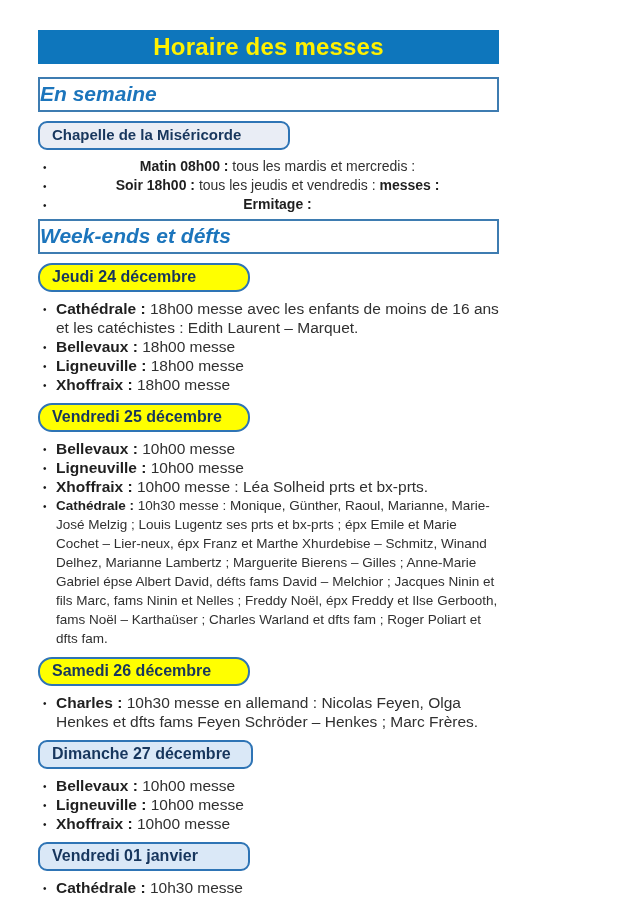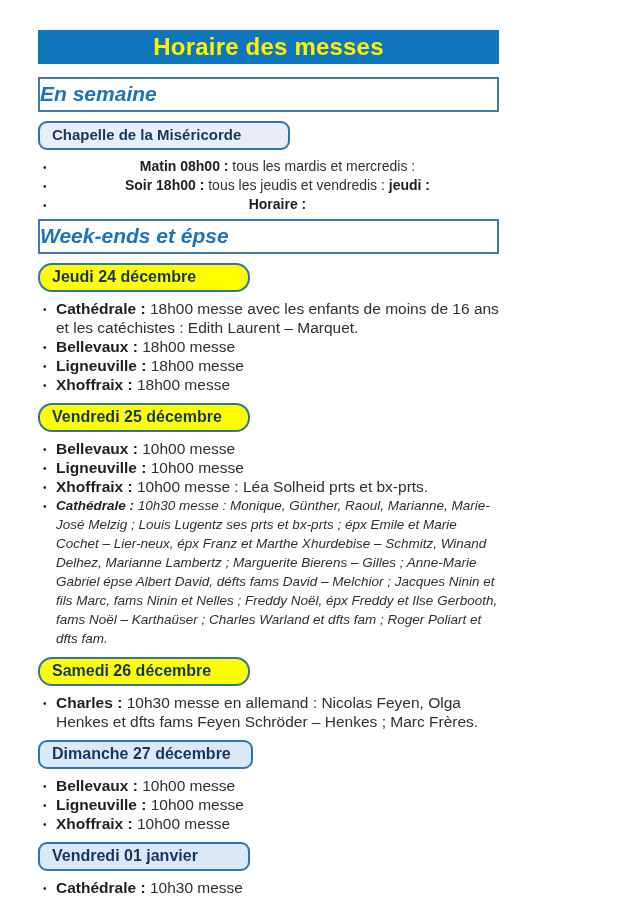--- a/index.html
+++ b/index.html
@@ -60,37 +60,37 @@
     line-height:19px;
     color:var(--body-text);
   }
   ul.mass-list li::before{
     content:"•";
     position:absolute;left:5px;top:1px;
     font-size:10px;
     color:#1a1a1a;
   }
   ul.mass-list li.sz-mid{font-size:14px;text-align:center;}
-  ul.mass-list li.sz-small{font-size:13.5px;font-style:italic;}
+  ul.mass-list li.sz-small{font-size:13.5px;}
   ul.mass-list li b{color:#1f1f1f;}
 </style>
 </head>
 <body>
 
 <div class="page">
   <div class="banner">Horaire des messes</div>
   <main>
       <div class="section-heading">En semaine</div>
       <div class="badge-row"><span class="badge chapel">Chapelle de la Miséricorde</span></div>
       <ul class="mass-list">
         <li class="sz-mid"><b>Matin 08h00 :</b><span> tous les mardis et mercredis :</span></li>
-        <li class="sz-mid"><b>Soir 18h00 :</b><span> tous les jeudis et vendredis : </span><b>jeudi :</b></li>
-        <li class="sz-mid"><b>Horaire :</b></li>
+        <li class="sz-mid"><b>Soir 18h00 :</b><span> tous les jeudis et vendredis : </span><b>messes :</b></li>
+        <li class="sz-mid"><b>Ermitage :</b></li>
       </ul>
-      <div class="section-heading">Week-ends et épse</div>
+      <div class="section-heading">Week-ends et défts</div>
       <div class="badge-row"><span class="badge yellow">Jeudi 24 décembre</span></div>
       <ul class="mass-list">
         <li><b>Cathédrale :</b><span> 18h00 messe avec les enfants de moins de 16 ans et les catéchistes : Edith Laurent – Marquet.</span></li>
         <li><b>Bellevaux :</b><span> 18h00 messe</span></li>
         <li><b>Ligneuville :</b><span> 18h00 messe</span></li>
         <li><b>Xhoffraix :</b><span> 18h00 messe</span></li>
       </ul>
       <div class="badge-row"><span class="badge yellow">Vendredi 25 décembre</span></div>
       <ul class="mass-list">
         <li><b>Bellevaux :</b><span> 10h00 messe</span></li>

